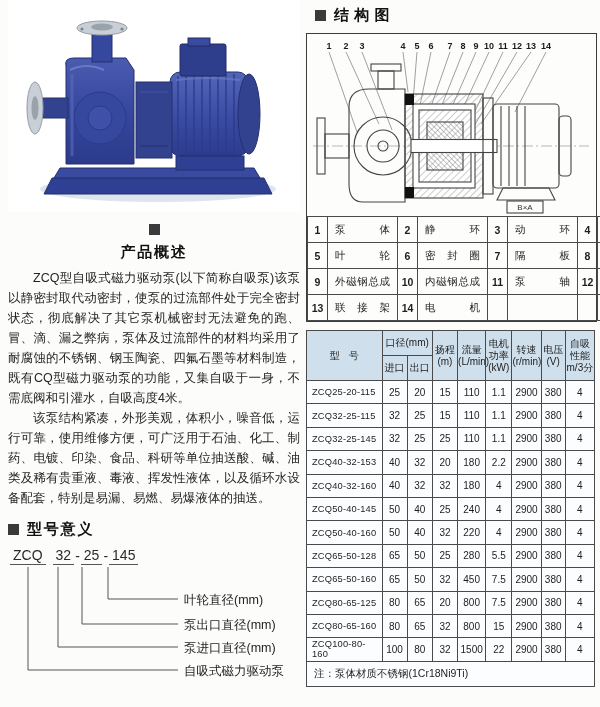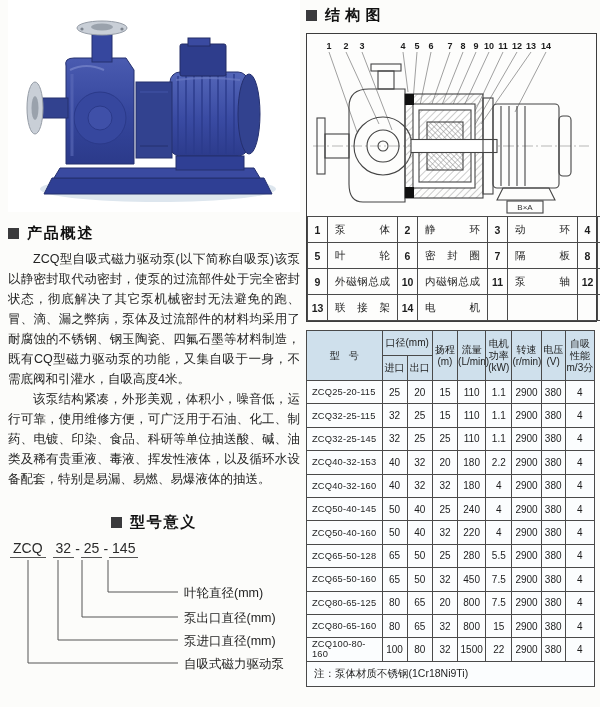--- a/index.html
+++ b/index.html
@@ -8,37 +8,37 @@
         box-shadow:0 0 4px rgba(0,0,0,.2);}
   .col-left{position:absolute;left:8px;top:0;width:292px;}
   .col-right{position:absolute;left:306px;top:0;width:291px;}
 
   .sec-head{display:flex;align-items:center;gap:8px;font-weight:bold;
             font-size:15px;color:#111;letter-spacing:.12em;}
   .sec-sq{width:11px;height:11px;background:#3a3a3c;flex:0 0 auto;}
 
   
   .photo-wrap{width:292px;height:212px;background:#fff;}
-  .overview-head{margin-top:12px;}
+  .overview-head{margin-top:12px;flex-direction:column;}
   .overview-text{margin-top:6px;font-size:12.5px;line-height:20px;color:#242424;
                  text-align:justify;}
   .overview-text p{margin:0;text-indent:2em;}
 
-  .mm-head{margin-top:24px;justify-content:center;}
+  .mm-head{margin-top:12px;}
   .mm-block{position:relative;width:292px;height:140px;margin-top:8px;}
   .mm-model{position:absolute;left:2px;top:0;font-size:14px;color:#2a2a2a;
             display:flex;align-items:flex-end;}
   .mm-seg{border-bottom:1.5px solid #555;padding:0 3px 1px 3px;text-align:center;}
   .mm-dash{padding:0 1px 1px 1px;}
   .mm-gap{width:7px;}
   .mm-label{position:absolute;left:176px;font-size:12.5px;color:#242424;white-space:nowrap;}
   .mm-svg{position:absolute;left:0;top:0;}
 
   
-  .structure-head{margin-top:6px;}
+  .structure-head{margin-top:6px;margin-left:9px;}
   .structure-box{margin-top:8px;border:1.5px solid #3c3c3c;background:#fdfdfc;}
   .structure-box svg{display:block;}
   table.parts{border-collapse:collapse;width:100%;table-layout:fixed;
               border-top:1.5px solid #3c3c3c;}
   table.parts td{border:1px solid #4a4a4a;height:23px;font-size:10.5px;color:#1d1d1d;
                  overflow:hidden;}
   td.pnum{width:17px;text-align:center;font-weight:bold;}
   td.pname{width:55px;text-align:justify;text-align-last:justify;padding:0 7px;}
 
   .perf-head{margin-top:11px;}

